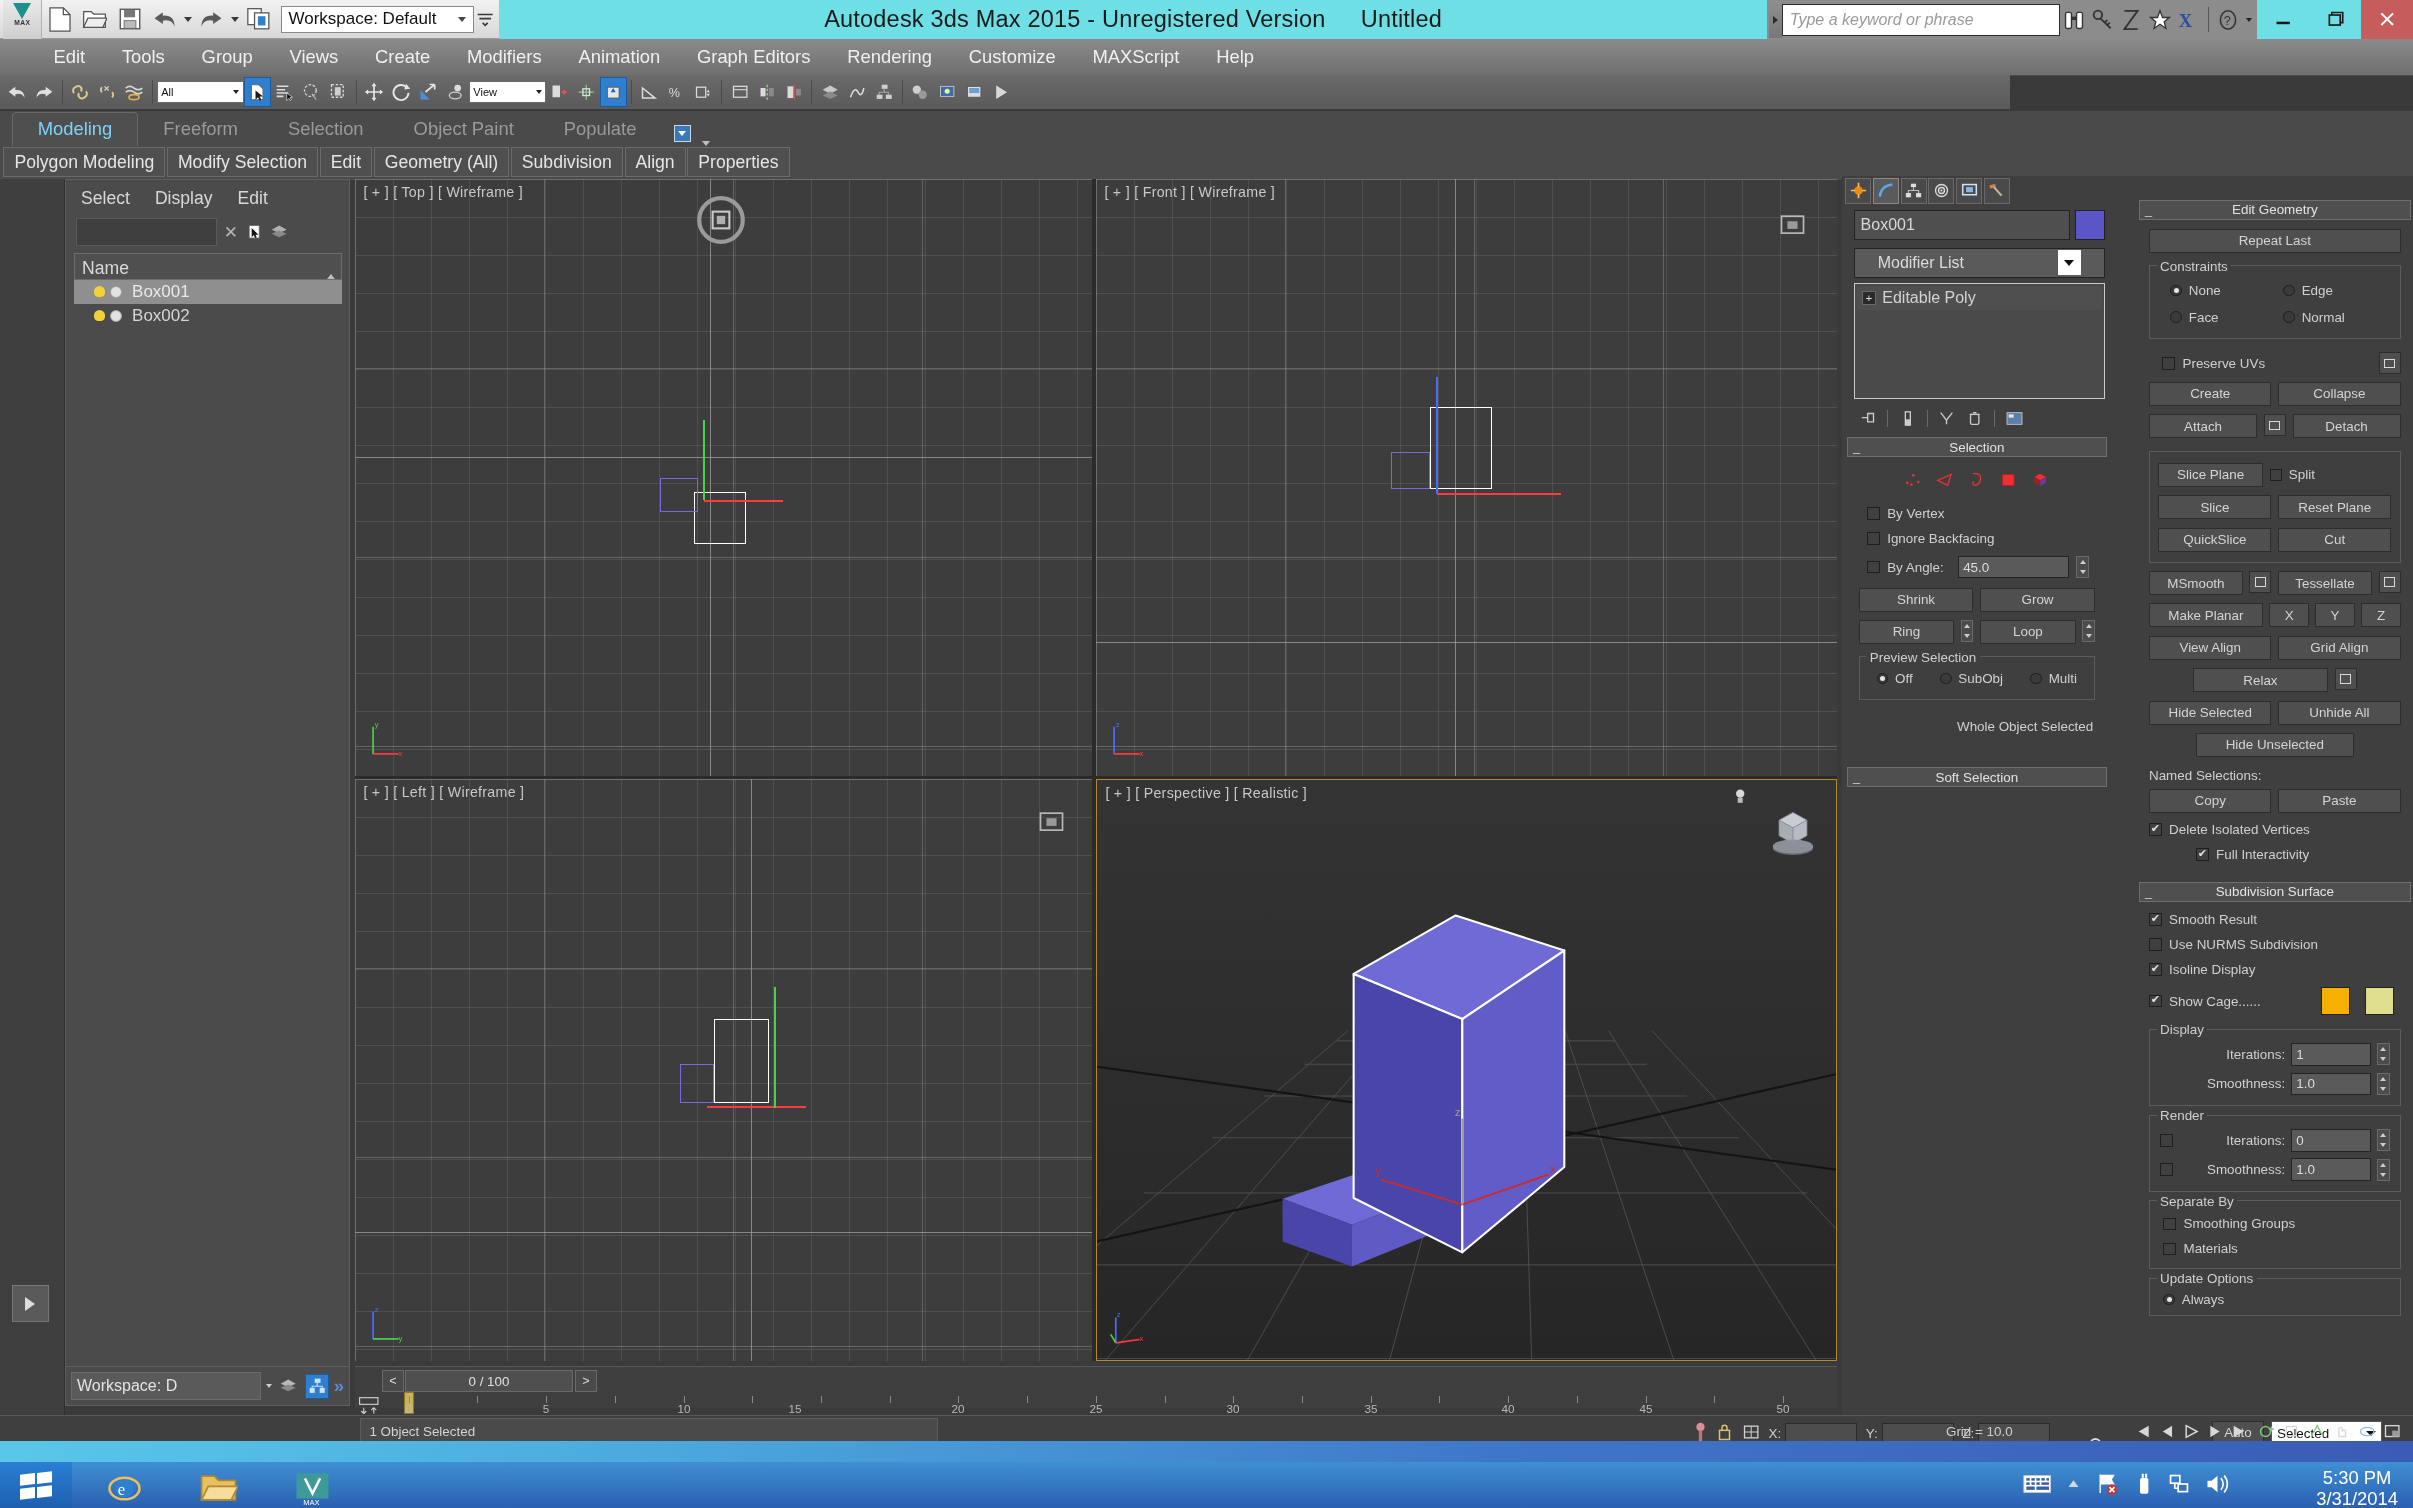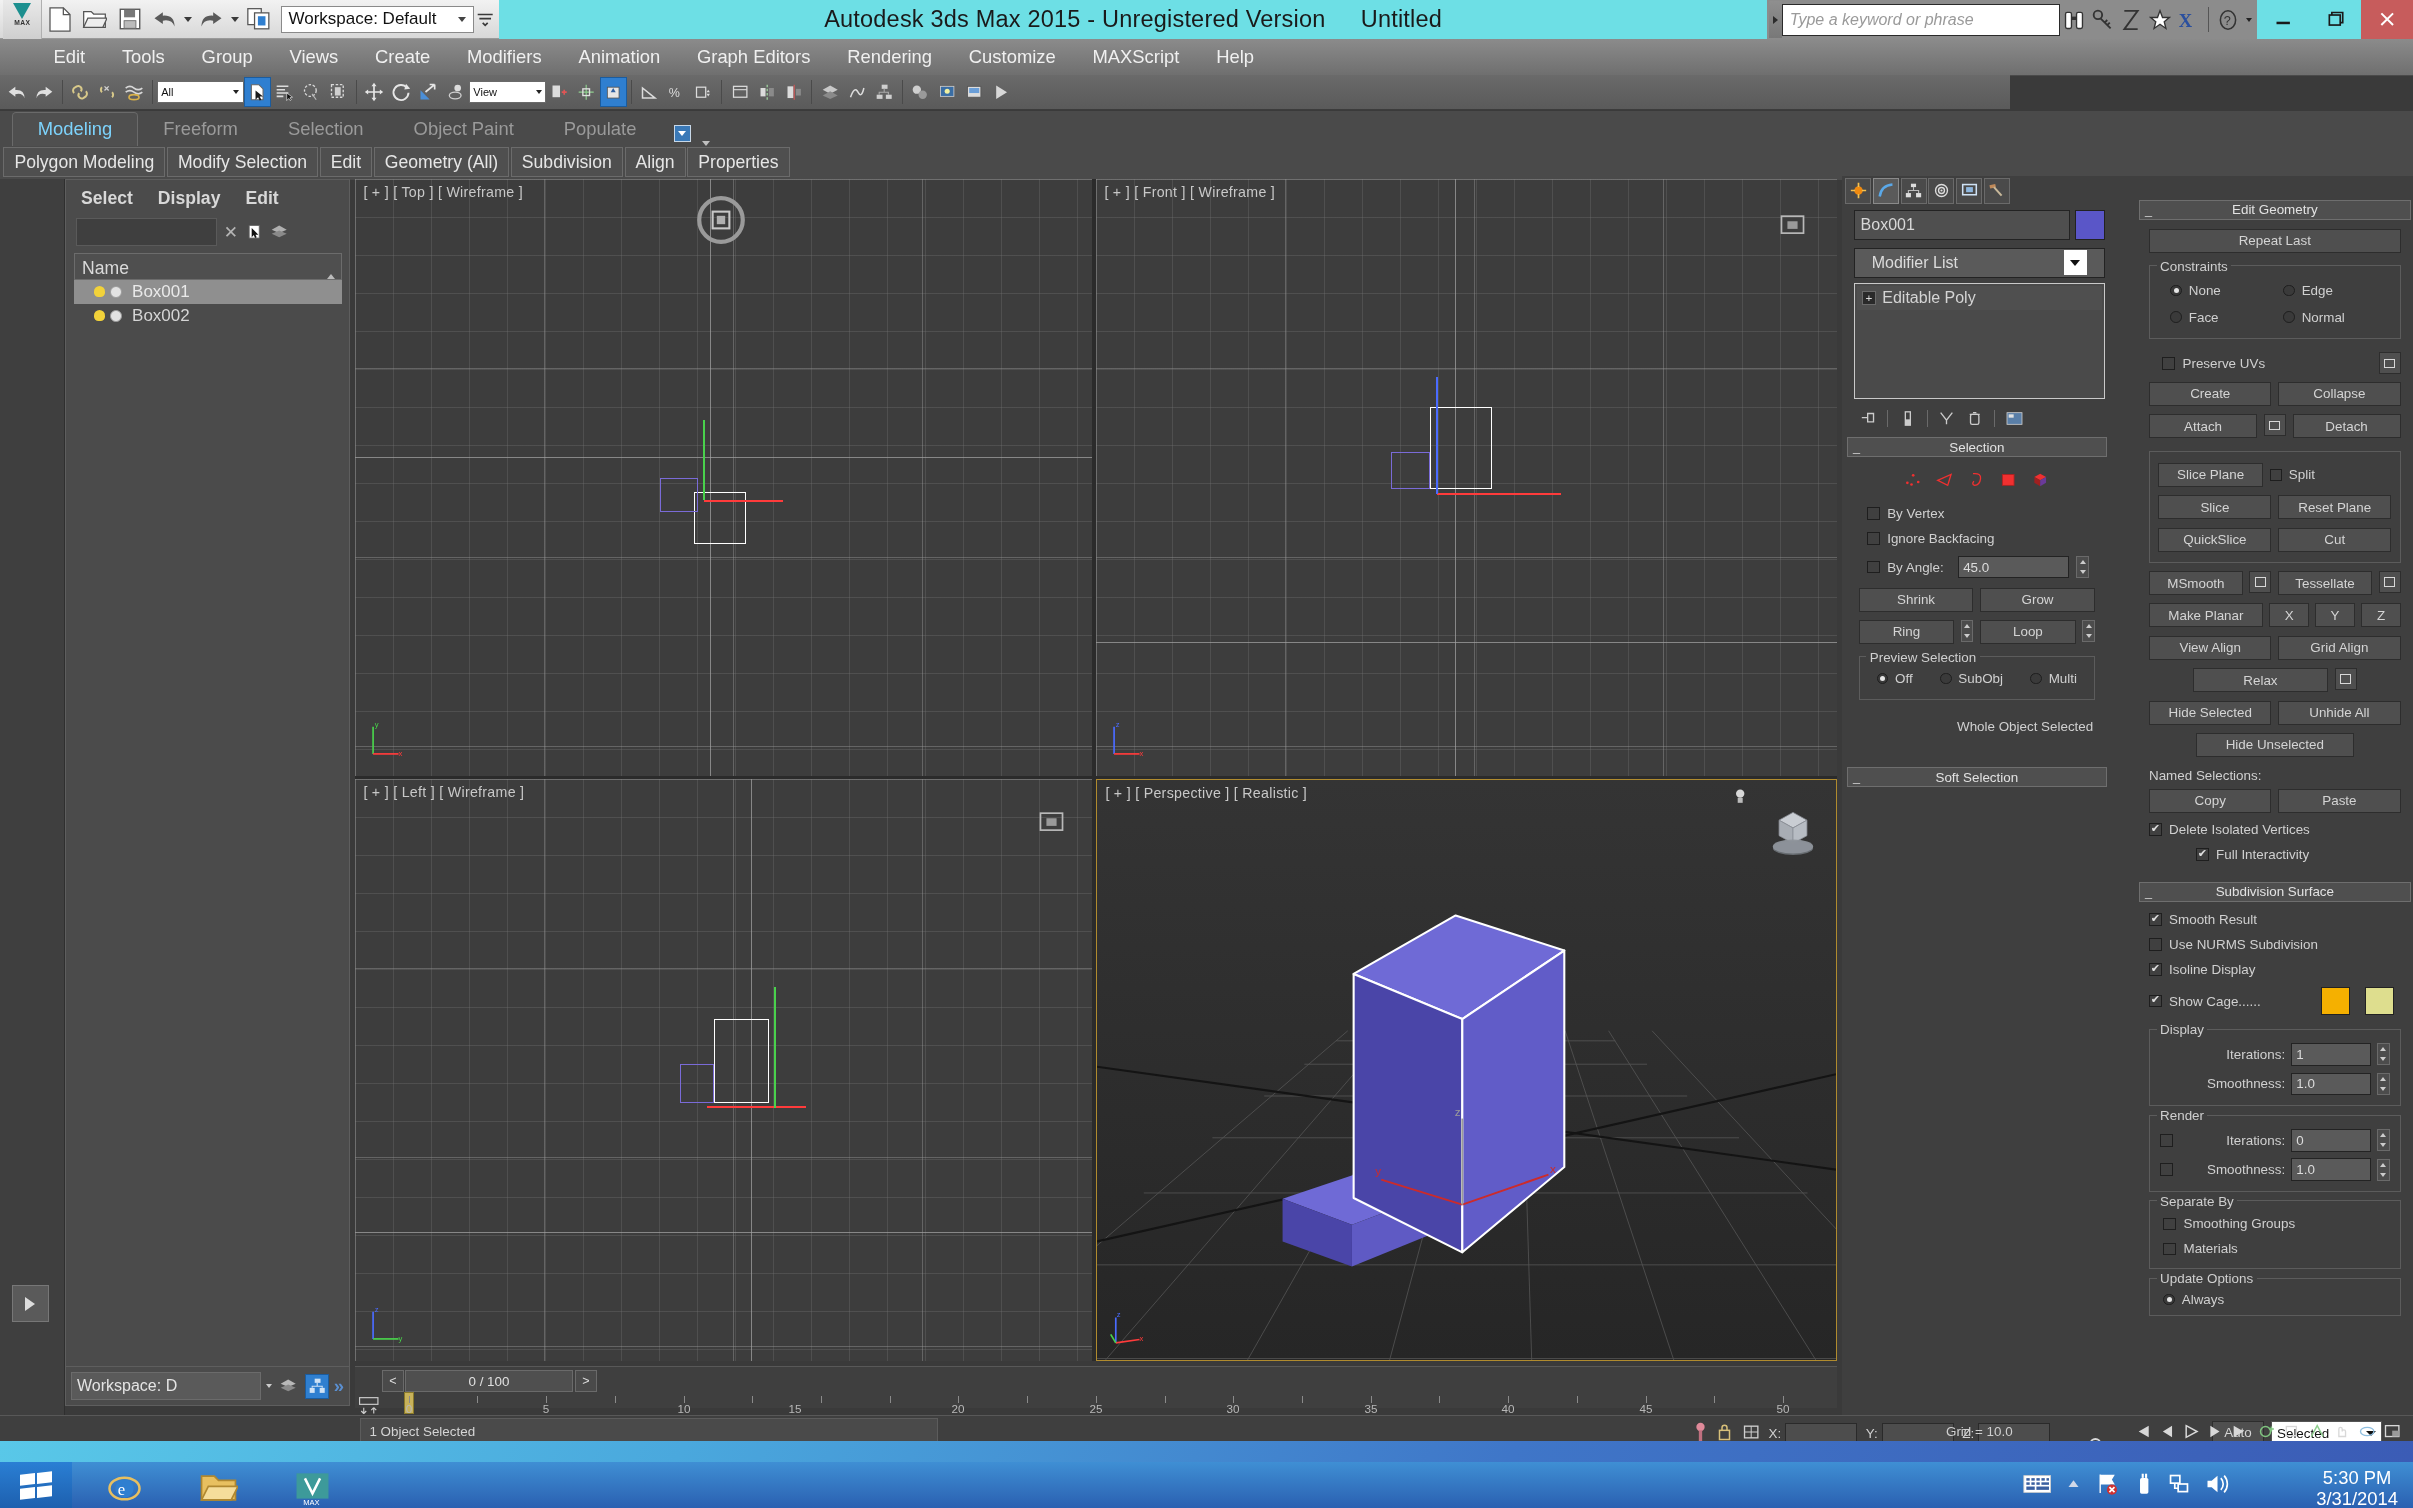--- a/index.html
+++ b/index.html
@@ -121,21 +121,21 @@
     height:30px; padding: 0 10px; display:flex;align-items:center;
     font-size:17.6px; color:#e6e6e6; background:#4f4f4f;
     border:0.8px solid #6b6b6b; cursor:pointer; white-space:nowrap;
   }
 
   
   .sceneexp {
     position:absolute; left:65px; top:179px; width:285px; height:1190px;
     background:#4b4b4b; border:0.8px solid #5e5e5e;
   }
-  .se-menu { display:flex; gap:25px; padding: 8.4px 15px 5px 15px; font-weight: bold; }
+  .se-menu { display:flex; gap:25px; padding: 8.4px 15px 5px 15px; }
   .se-menu span { font-size:17.6px; color:#d8d8d8; cursor:pointer; }
   .se-search { display:flex; align-items:center; padding: 3.4px 6.7px 5px 10px; gap:6.7px; }
   .se-field { width:141px; height:28.5px; background:#3f3f3f; border:0.8px solid #5a5a5a; }
   .se-x { color:#b4b4b4; font-size:17px; cursor:pointer; }
   .se-ico { width:18.4px;height:18.4px; cursor:pointer; }
   .se-head {
     margin: 1.7px 6.7px 0 8.4px; height:27px; background:#4f4f4f; border:0.8px solid #6c6c6c;
     display:flex; align-items:flex-end; padding:0 6.7px; font-size:17.6px; color:#dadada;
   }
   .se-head .sortarrow { margin-left:auto; border-left:4.2px solid transparent;border-right:4.2px solid transparent;border-bottom:5px solid #bbb; }
@@ -221,21 +221,21 @@
   .cp-tabs { display:flex; gap:1.7px; padding:1.7px 0 0 3.4px; height:28.5px; }
   .cp-tab { width:26px;height:26px;background:#4a4a4a;border:0.8px solid #6a6a6a; display:flex;align-items:center;justify-content:center;cursor:pointer;}
   .cp-tab.active { background:#5a5a5a; border-color:#8a8a8a; }
 
   .cp-namerow { display:flex; align-items:center; gap:5px; padding:5px 5px 0 11.7px; }
   .cp-name { flex:1; height:30px; background:#4f4f4f; border:1.7px solid #232323; display:flex;align-items:center; padding:0 5.9px; font-size:16px; color:#d8d8d8; }
   .cp-swatch { width:30px;height:30px; background:#5a56c8; border:0.8px solid #222; }
 
   .cp-modlist {
     margin:8.4px 5px 0 11.7px; height:30px; background:#5a5a5a; border:1.7px solid #232323;
-    display:flex;align-items:center; padding:0 17px; font-size:16px; color:#dcdcdc;justify-content:space-between;
+    display:flex;align-items:center; padding:0 23px; font-size:16px; color:#dcdcdc;justify-content:space-between;
   }
   .cp-modlist .ca { margin-left:auto; width:23.5px;height:25px;background:#fff;display:flex;align-items:center;justify-content:center;}
   .cp-modlist .ca::after{content:"";border-left:5.9px solid transparent;border-right:5.9px solid transparent;border-top:6.7px solid #111;}
 
   .cp-stack {
     margin:5px 5px 0 11.7px; height:116px; background:#4a4a4a; border:1.7px solid #c9c9c9;
     padding:2.5px;
   }
   .cp-stack .item { height:23.5px; display:flex;align-items:center; gap:6.7px; padding-left:5px; font-size:16px; color:#d4d4d4; background:#4f4f4f;}
   .cp-stack .plus { width:13.4px;height:13.4px;background:#2a2a2a;border:0.8px solid #6a6a6a;color:#ddd;font-size:11.7px;line-height:11.7px;text-align:center; }

